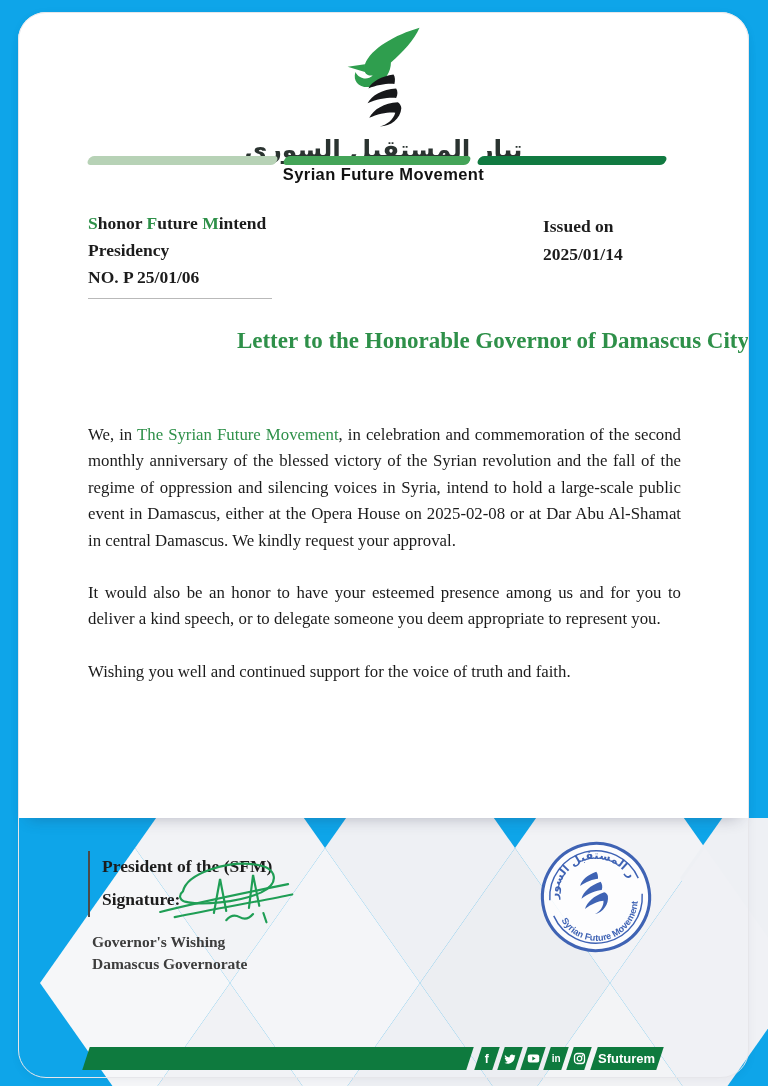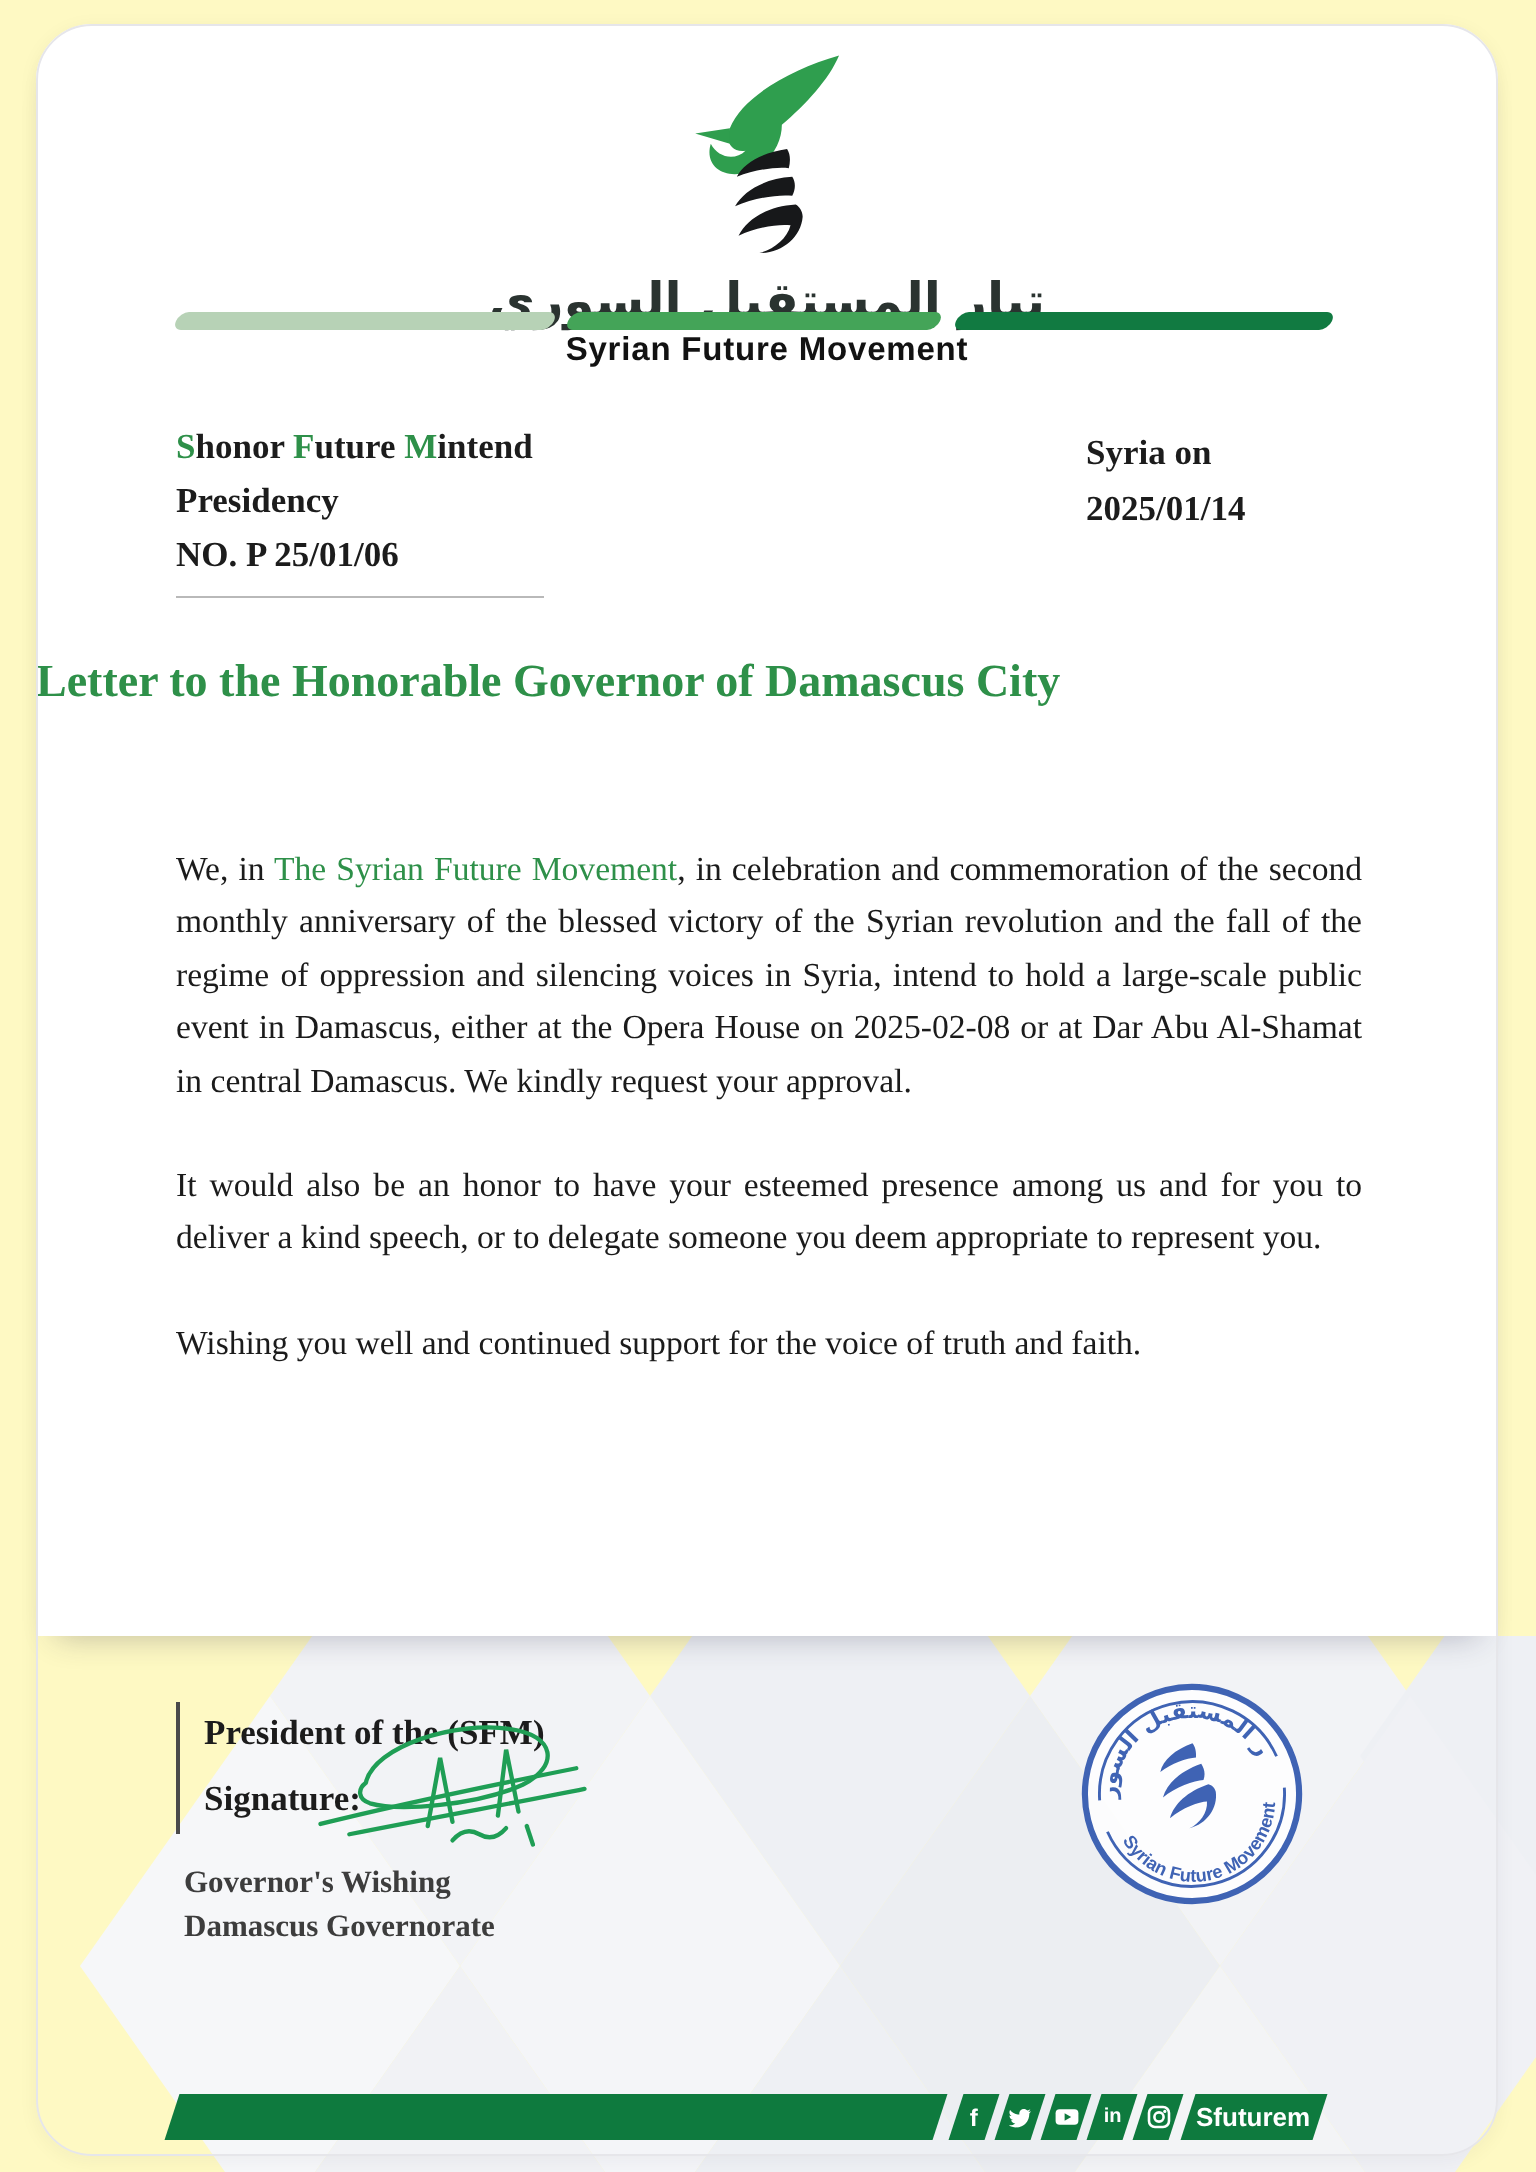--- a/index.html
+++ b/index.html
@@ -1,18 +1,18 @@
 <!DOCTYPE html>
 <html><head>
 <meta charset="utf-8">
 <style>
   * { margin:0; padding:0; box-sizing:border-box; }
   html,body { background:#fdfdfd; }
   .page { position:relative; width:768px; height:1086px; overflow:hidden;
-          background:#fef9c3; font-family:"Liberation Serif","DejaVu Serif",serif; }
+          background:#0ea5e9; font-family:"Liberation Serif","DejaVu Serif",serif; }
 
   
   .pattern { position:absolute; left:0; top:818px; z-index:0; }
 
   
   .card-outline { position:absolute; left:18px; top:12px; width:731px; height:1066px;
     border:1px solid #e6e6ea; border-radius:28px; z-index:3; pointer-events:none;
     box-shadow:0 2px 10px rgba(30,30,60,.05); }
 
   
@@ -31,21 +31,21 @@
   .bar2 { left:266px; width:186px; }
   .bar3 { left:460px; width:188px; }
 
   .hdr-left { position:absolute; left:70px; top:198px; font-weight:bold; font-size:17.5px;
     line-height:27px; color:#1c1c1c; }
   .green-cap { }
   .hdr-rule { width:184px; height:1px; background:#b9b9b9; margin-top:7px; }
   .hdr-right { position:absolute; left:525px; top:200px; font-weight:bold; font-size:17.5px;
     line-height:28px; color:#1c1c1c; }
 
-  .letter-title { position:absolute; left:0; top:316px; width:100%; text-align:left;
+  .letter-title { position:absolute; left:0; top:316px; width:100%; text-align:right;
     font-weight:bold; font-size:23px; }
 
   .body-text { position:absolute; left:70px; top:410px; width:593px; font-size:16.8px;
     line-height:26.4px; color:#1b1b1b; text-align:justify; }
   .body-text p { margin-bottom:26px; }
   .green-inline { }
 
   
   .sig-rule { position:absolute; left:88px; top:851px; width:2px; height:66px; background:#4a4a4a; z-index:4; }
   .sig-line1 { position:absolute; left:102px; top:856px; font-weight:bold; font-size:17.5px; color:#1c1c1c; z-index:4; }
@@ -108,21 +108,21 @@
     <div class="bar bar3" style="background:#117a41;"></div>
 
     <div class="hdr-left">
       <div><span class="green-cap" style="color:#2e9049">S</span><span>honor </span><span class="green-cap" style="color:#2e9049">F</span><span>uture </span><span class="green-cap" style="color:#2e9049">M</span><span>intend</span></div>
       <div>Presidency</div>
       <div>NO. P 25/01/06</div>
       <div class="hdr-rule"></div>
     </div>
 
     <div class="hdr-right">
-      <div>Syria on</div>
+      <div>Issued on</div>
       <div>2025/01/14</div>
     </div>
 
     <div class="letter-title" style="color:#2e9049">Letter to the Honorable Governor of Damascus City</div>
 
     <div class="body-text">
       <p><span>We, in </span><span class="green-inline" style="color:#2e9049">The Syrian Future Movement</span><span>, in celebration and commemoration of the second monthly anniversary of the blessed victory of the Syrian revolution and the fall of the regime of oppression and silencing voices in Syria, intend to hold a large-scale public event in Damascus, either at the Opera House on 2025-02-08 or at Dar Abu Al-Shamat in central Damascus. We kindly request your approval.</span></p>
       <p>It would also be an honor to have your esteemed presence among us and for you to deliver a kind speech, or to delegate someone you deem appropriate to represent you.</p>
       <p>Wishing you well and continued support for the voice of truth and faith.</p>
     </div>

